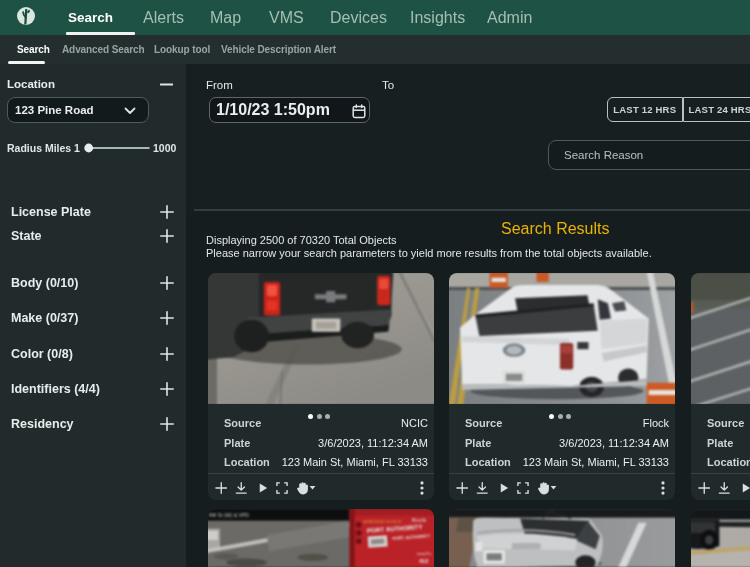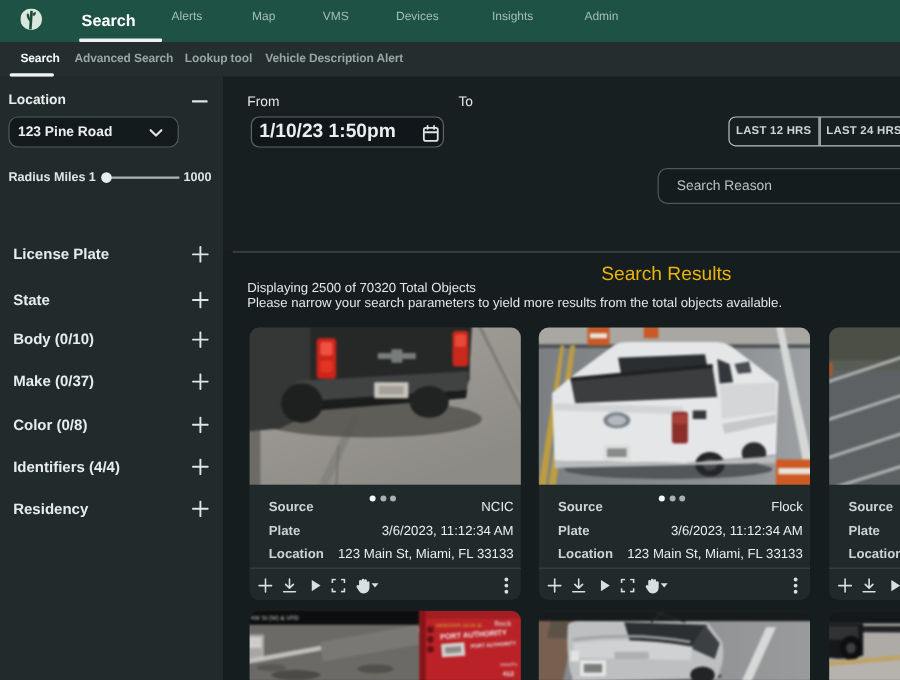--- a/index.html
+++ b/index.html
@@ -1,20 +1,20 @@
 <!DOCTYPE html>
 <html><head><meta charset="utf-8">
 <style>
 *{margin:0;padding:0;box-sizing:border-box;font-family:"Liberation Sans",sans-serif;}
 html,body{width:750px;height:567px;overflow:hidden;background:#161d1e;}
 #page{position:relative;width:750px;height:567px;overflow:hidden;background:#161d1e;}
 .abs{position:absolute;}
 
 #nav{left:0;top:0;width:750px;height:35px;background:#1e5244;}
-.navitem{top:9px;font-size:10px;font-weight:400;color:#a5bfb4;}
+.navitem{top:9px;font-size:16px;font-weight:400;color:#a5bfb4;}
 .navitem.on{color:#fff;font-weight:700;font-size:13.5px;top:9.5px;}
 #navline{left:66px;top:32px;width:69px;height:3px;background:#eef3f1;border-radius:1px;}
 
 #tabbar{left:0;top:35px;width:750px;height:29px;background:#242e2f;}
 .tab{top:44px;font-size:10px;font-weight:700;color:#97a4a4;letter-spacing:-0.1px;}
 .tab.on{color:#fafcfc;}
 #tabline{left:8px;top:61px;width:37px;height:2.5px;background:#f2f5f5;border-radius:2px;}
 
 #side{left:0;top:64px;width:186px;height:503px;background:#212b2b;}
 .slabel{font-size:11.5px;font-weight:700;color:#e8eded;}
@@ -89,21 +89,21 @@
         <line x1="9" y1="5" x2="66.5" y2="5" stroke="#aab6b6" stroke-width="2"></line>
         <circle cx="5.7" cy="5" r="4.4" fill="#e8eeee"></circle>
       </svg>
   <div class="abs" style="left:153px;top:78px;font-size:10.5px;font-weight:700;color:#dfe6e6">1000</div>
       <div class="abs acc" style="top:130.4px">
         <span class="t">License Plate</span>
         <svg width="14" height="14" viewBox="0 0 14 14">
           <path d="M7 0.8 V13.2 M0.8 7 H13.2" stroke="#dfe5e5" stroke-width="1.6" stroke-linecap="round"></path>
         </svg>
       </div>
-      <div class="abs acc" style="top:168px">
+      <div class="abs acc" style="top:154px">
         <span class="t">State</span>
         <svg width="14" height="14" viewBox="0 0 14 14">
           <path d="M7 0.8 V13.2 M0.8 7 H13.2" stroke="#dfe5e5" stroke-width="1.6" stroke-linecap="round"></path>
         </svg>
       </div>
       <div class="abs acc" style="top:201.2px">
         <span class="t">Body (0/10)</span>
         <svg width="14" height="14" viewBox="0 0 14 14">
           <path d="M7 0.8 V13.2 M0.8 7 H13.2" stroke="#dfe5e5" stroke-width="1.6" stroke-linecap="round"></path>
         </svg>

